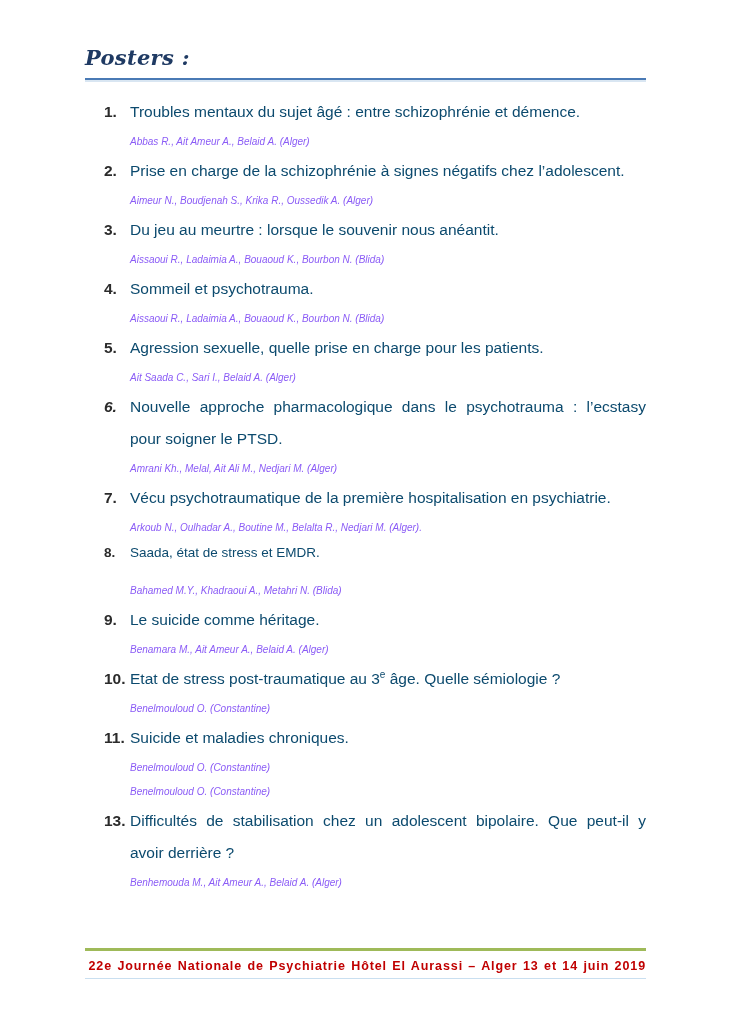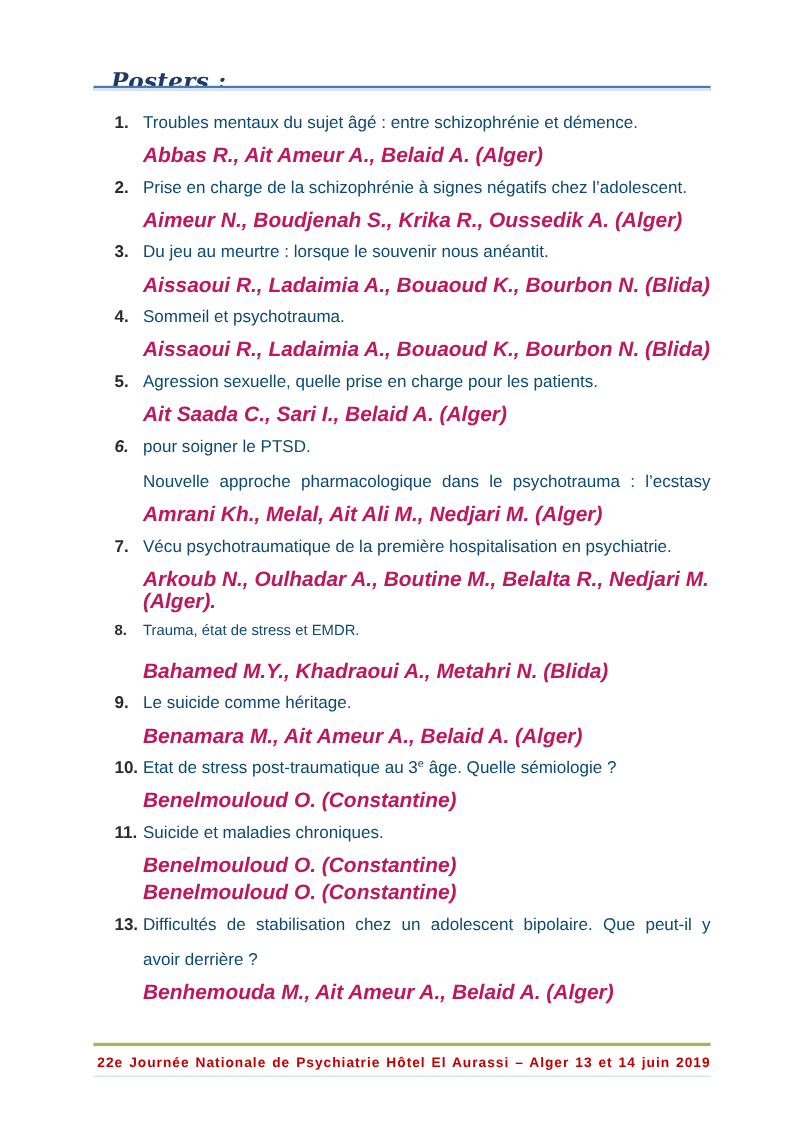--- a/index.html
+++ b/index.html
@@ -3,21 +3,21 @@
 <meta charset="utf-8">
 <style>
   html,body { margin:0; padding:0; background:#ffffff; }
   .page {
     position:relative; width:730px; height:1032px; margin:0 auto;
     background:#ffffff; overflow:hidden;
     font-family:"Liberation Sans", sans-serif;
     color:#2b2b2b;
   }
   .page-title {
-    position:absolute; left:85px; top:46px; margin:16px;
+    position:absolute; left:85px; top:46px; margin:0;
     font-family:"DejaVu Serif", serif;
     font-style:italic; font-weight:bold;
     font-size:21px; line-height:24px;
     color:#1f3a63; letter-spacing:0.3px;
   }
   .title-rule {
     position:absolute; left:85px; right:84px; top:78px; height:2px;
     background:#4a7ab5;
     border-bottom:2px solid #d9e6f2;
   }
@@ -28,23 +28,23 @@
     flex:none; width:26px;
     font-weight:700; font-size:15.5px; line-height:32px; color:#2b2b2b;
   }
   .num.italic { font-style:italic; }
   .tlines { flex:1; min-width:0; }
   .tline { font-size:15.5px; line-height:32px; color:#0c4a6e; }
   .tline.stretch { text-align:justify; text-align-last:justify; }
   .tline sup { font-size:10px; line-height:0; vertical-align:super; }
   .authors {
     margin:4px 0 0 26px;
-    font-style:italic; font-weight:700;
-    font-size:19px; line-height:20px;
-    color:#be185d;
+    font-style:italic; font-weight:400;
+    font-size:10px; line-height:20px;
+    color:#8b5cf6;
   }
   .poster.small .num, .poster.small .tline { font-size:13.5px; line-height:24px; }
   .poster.small .authors { margin-top:16px; }
   .footer { position:absolute; left:85px; right:84px; top:948px; }
   .footer-rule-green { height:3px; background:#9fba59; }
   .footer-text {
     margin-top:6px; text-align:right; white-space:nowrap;
     color:#c00000; font-weight:700; font-size:12.5px; line-height:18px;
     letter-spacing:0.9px; word-spacing:1px;
   }
@@ -100,40 +100,40 @@
           <div class="tlines">
             <div class="tline">Agression sexuelle, quelle prise en charge pour les patients.</div>
           </div>
         </div>
         <div class="authors">Ait Saada C., Sari I., Belaid A. (Alger)</div>
       </div>
       <div class="poster">
         <div class="row">
           <span class="num italic">6.</span>
           <div class="tlines">
+            <div class="tline stretch">Nouvelle approche pharmacologique dans le psychotrauma : l’ecstasy</div>
             <div class="tline">pour soigner le PTSD.</div>
-            <div class="tline stretch">Nouvelle approche pharmacologique dans le psychotrauma : l’ecstasy</div>
           </div>
         </div>
         <div class="authors">Amrani Kh., Melal, Ait Ali M., Nedjari M. (Alger)</div>
       </div>
       <div class="poster">
         <div class="row">
           <span class="num">7.</span>
           <div class="tlines">
             <div class="tline">Vécu psychotraumatique de la première hospitalisation en psychiatrie.</div>
           </div>
         </div>
         <div class="authors">Arkoub N., Oulhadar A., Boutine M., Belalta R., Nedjari M. (Alger).</div>
       </div>
       <div class="poster small">
         <div class="row">
           <span class="num">8.</span>
           <div class="tlines">
-            <div class="tline">Trauma, état de stress et EMDR.</div>
+            <div class="tline">Saada, état de stress et EMDR.</div>
           </div>
         </div>
         <div class="authors">Bahamed M.Y., Khadraoui A., Metahri N. (Blida)</div>
       </div>
       <div class="poster">
         <div class="row">
           <span class="num">9.</span>
           <div class="tlines">
             <div class="tline">Le suicide comme héritage.</div>
           </div>

